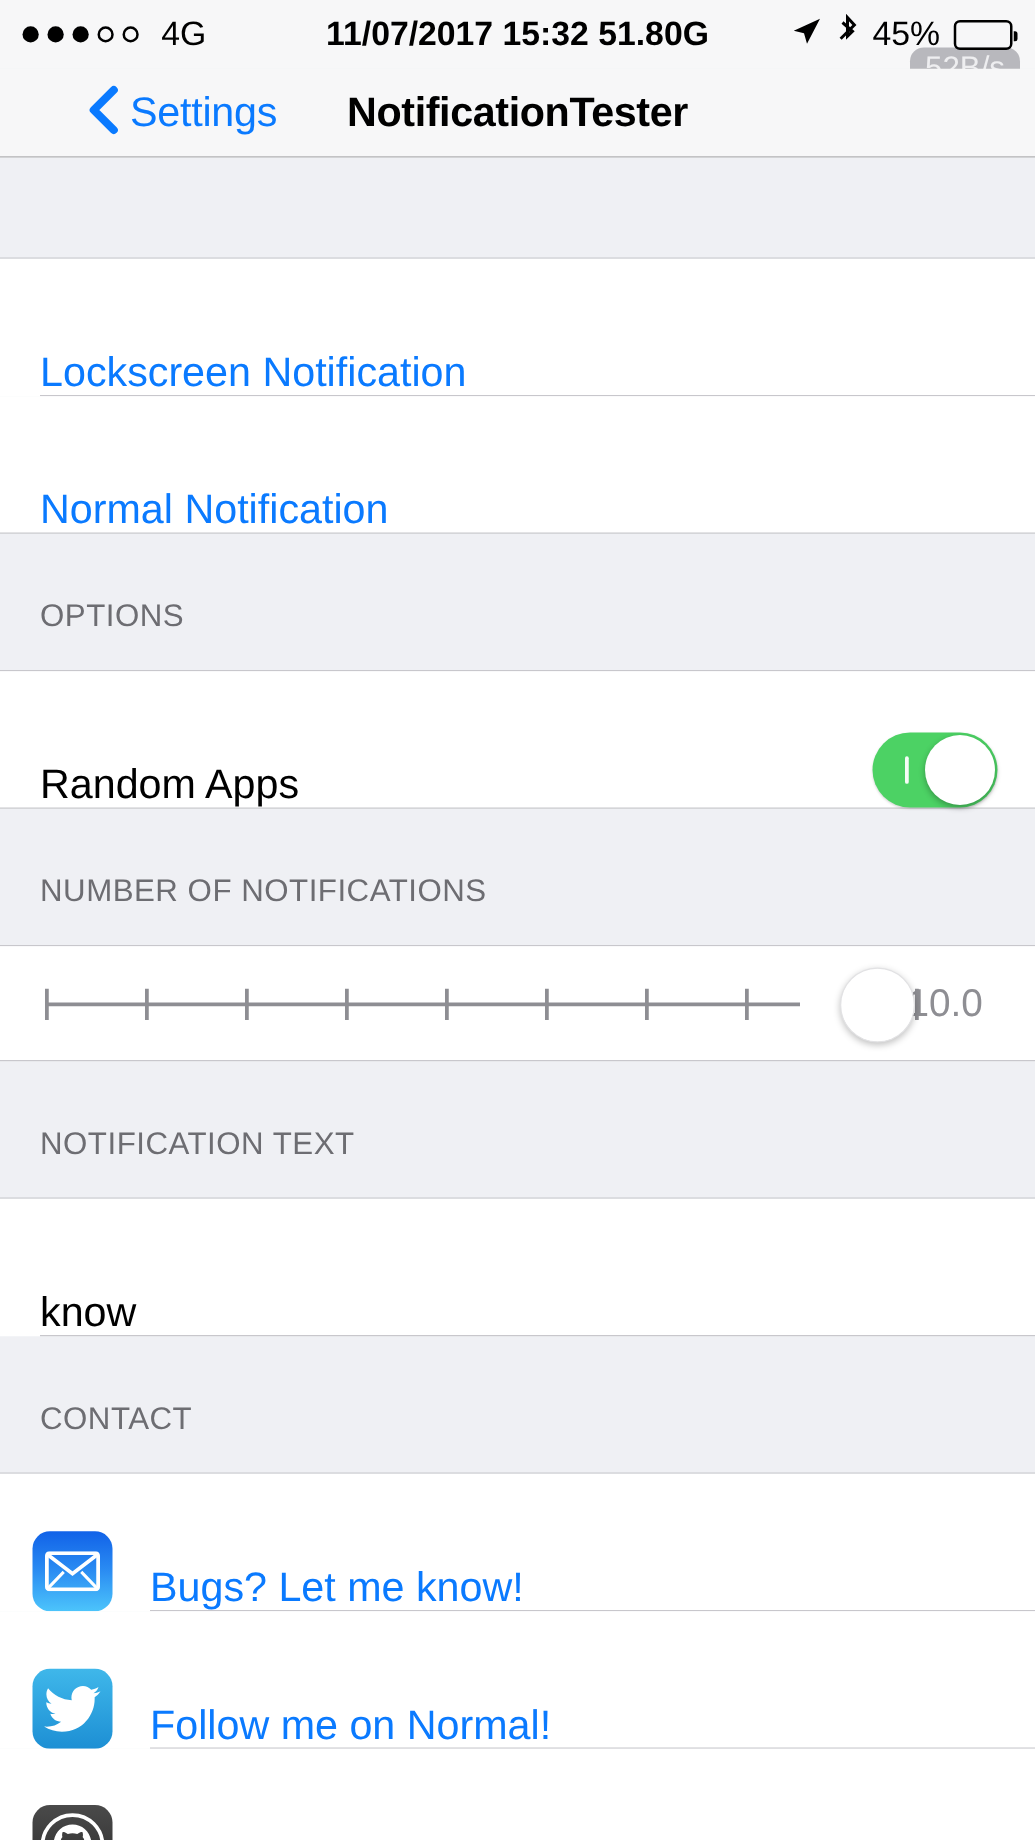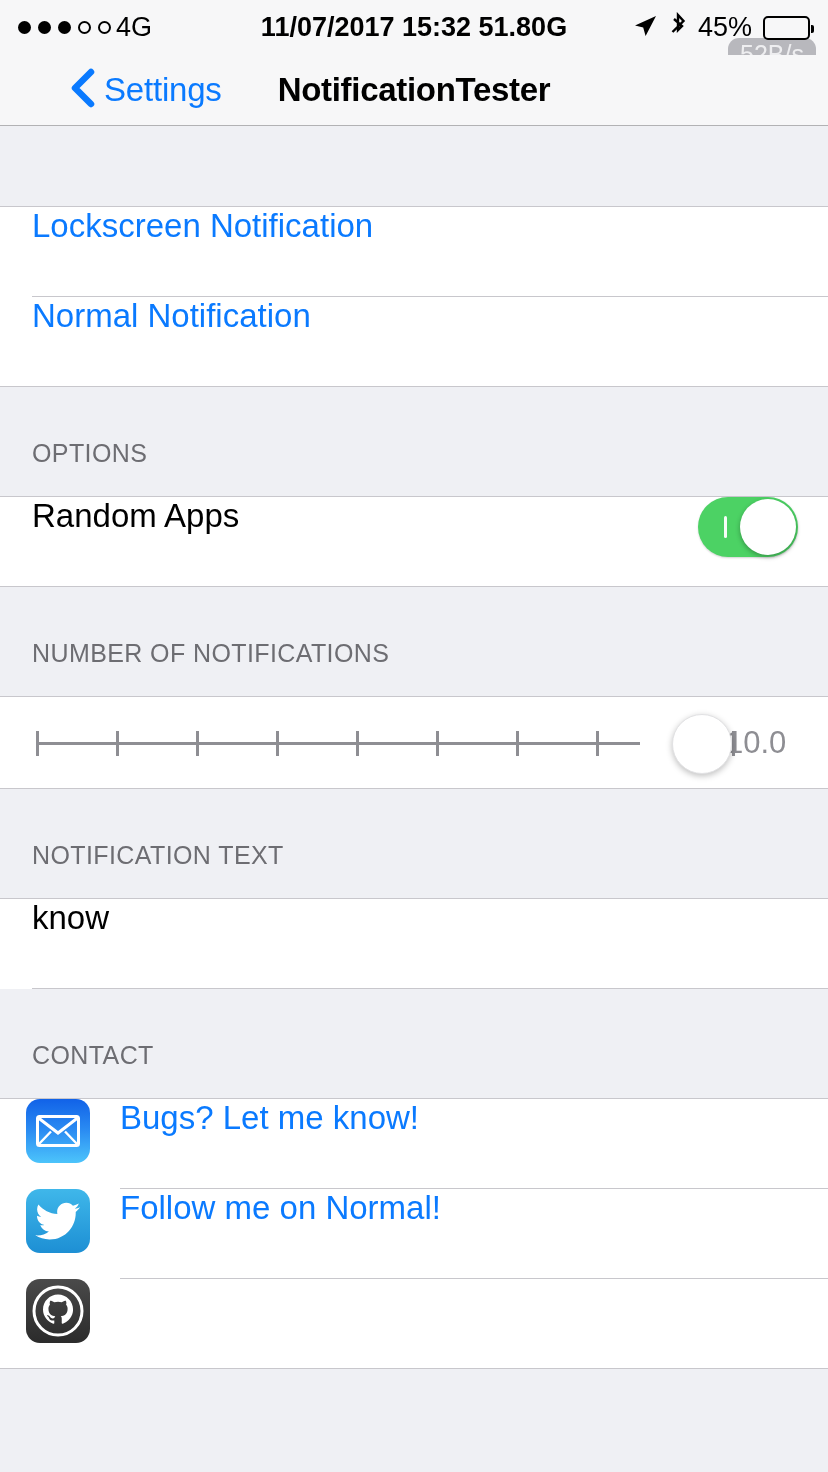--- a/index.html
+++ b/index.html
@@ -27,21 +27,21 @@
     height: 55px;
     background: #f7f7f8;
     display: flex;
     align-items: center;
     padding: 0 18px;
     box-sizing: border-box;
   }
   .sb-left {
     display: flex;
     align-items: center;
-    gap: 5px;
+    gap: 18px;
     flex: 0 0 auto;
   }
   .dots {
     display: flex;
     align-items: center;
     gap: 7px;
   }
   .dot {
     width: 13px;
     height: 13px;
@@ -164,23 +164,23 @@
     font-size: 25px;
     letter-spacing: 0.4px;
     padding: 52px 0 28px 32px;
     box-sizing: border-box;
     border-bottom: 1px solid #c8c7cc;
   }
 
   .cell {
     position: relative;
     background: #ffffff;
-    height: 90px;
-    display: flex;
-    align-items: flex-start;
+    height: 110px;
+    display: flex;
+    align-items: flex-end;
     padding-left: 32px;
     box-sizing: border-box;
     font-size: 33px;
     color: #000;
   }
   .cell.link { color: #0a7aff; }
   .cell.sep:after {
     content: "";
     position: absolute;
     left: 32px;

